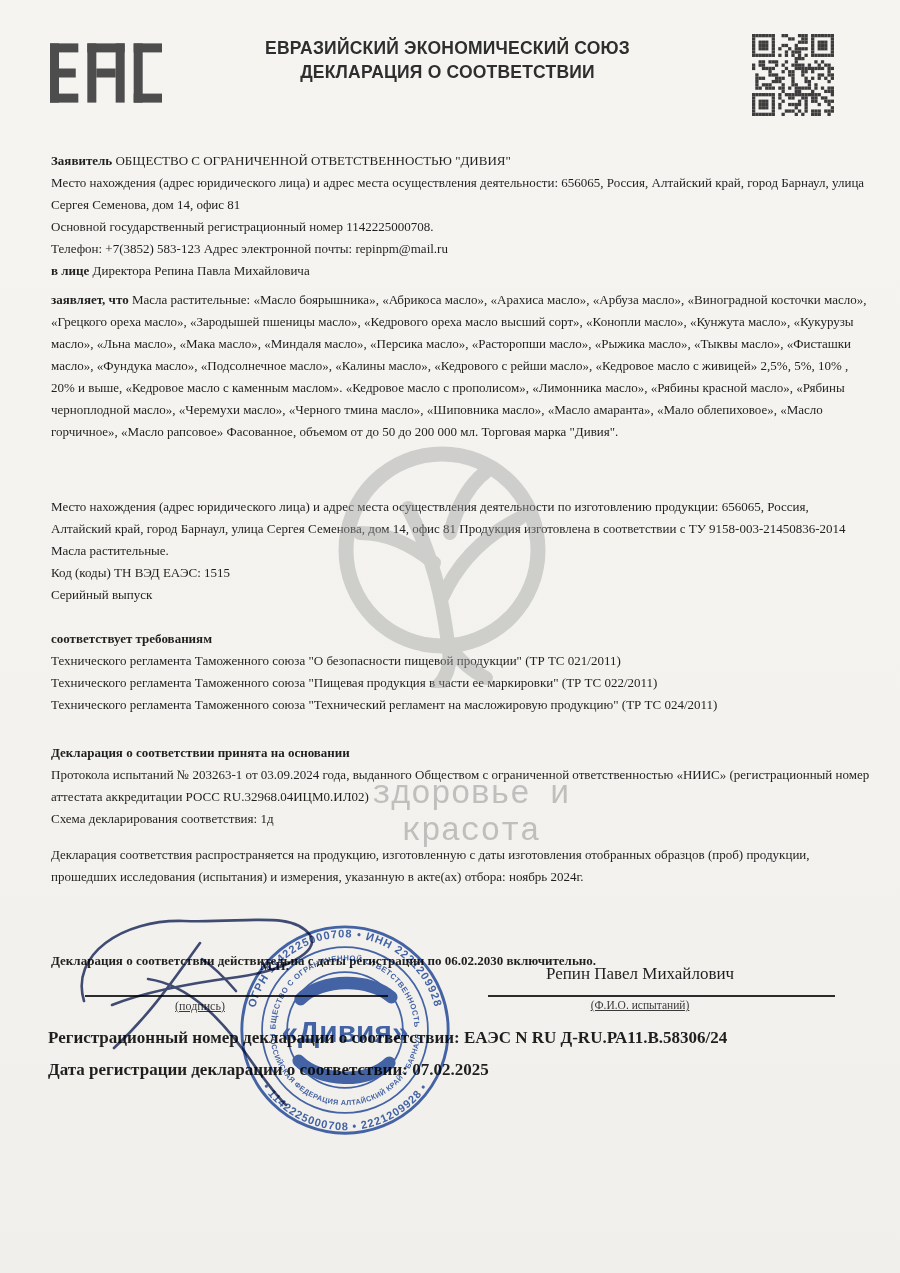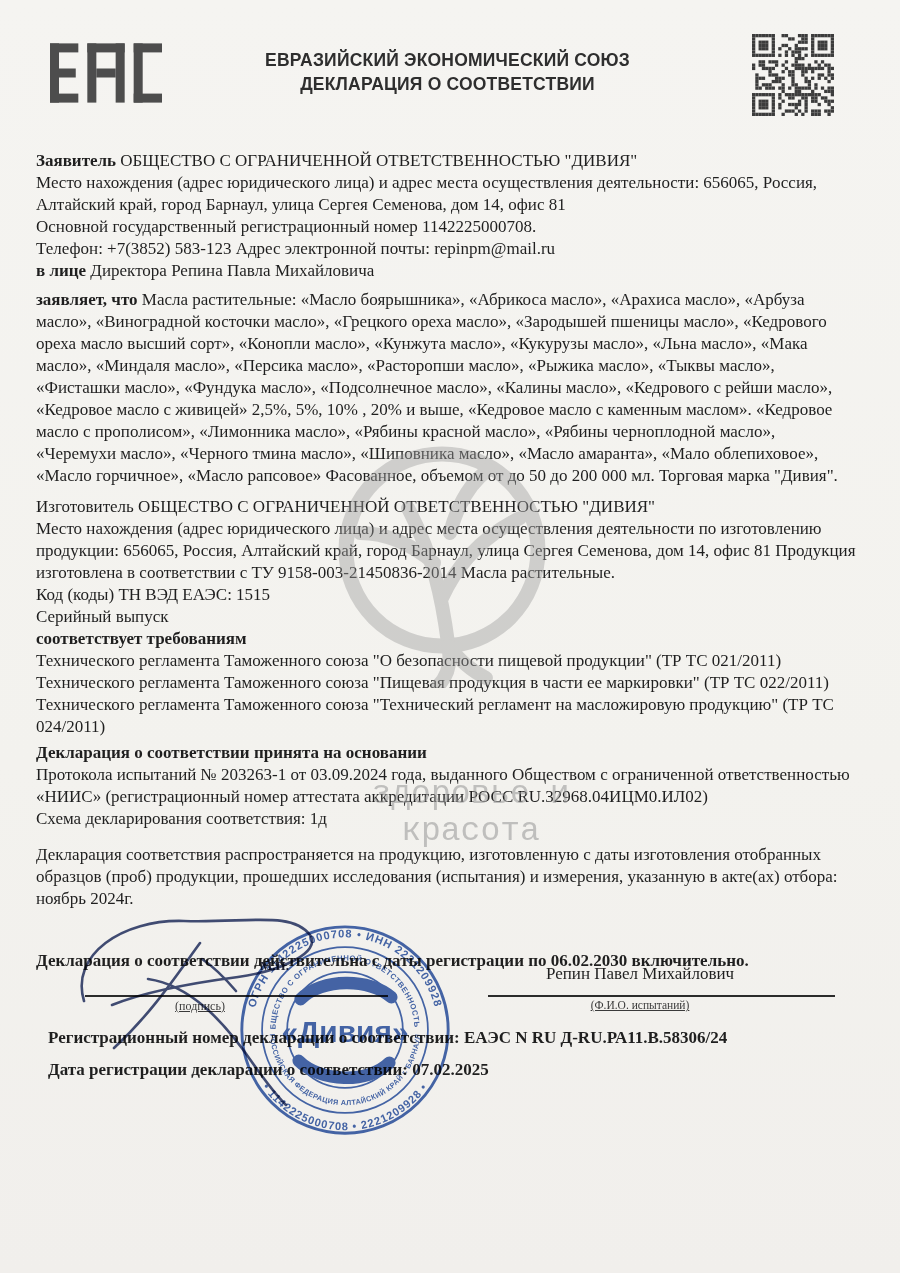--- a/index.html
+++ b/index.html
@@ -4,24 +4,24 @@
 <style>
   html,body{margin:0;padding:0;background:#e9e7e4;}
   .page{position:relative;width:900px;height:1273px;margin:0 auto;overflow:hidden;
         background:linear-gradient(180deg,#f5f4f1 0%,#f3f2ee 60%,#f1efec 100%);
         font-family:"Liberation Serif",serif;color:#1f1f1f;}
   .abs{position:absolute;}
   
   .eac{left:50px;top:28px;}
   .hdr-title{left:175px;top:36px;width:545px;text-align:center;
              font-family:"Liberation Sans",sans-serif;font-weight:bold;
-             font-size:17.5px;line-height:24px;color:#2e2e2e;letter-spacing:.2px;margin-top:12px;}
+             font-size:17.5px;line-height:24px;color:#2e2e2e;letter-spacing:.2px;}
   .qr{left:752px;top:34px;width:82px;height:82px;}
   
-  .sec{left:36px;width:820px;font-size:17px;line-height:22px;}
+  .sec{left:51px;width:820px;font-size:13px;line-height:22px;}
   .sec p{margin:0;}
   b{font-weight:bold;}
   .c1{top:150px;} .c1 .pgap{margin-top:7px;}
   .c2{top:496px;}
   .c3{top:628px;}
   .c4{top:742px;}
   .c5{top:844px;}
   .valid{top:950px;font-weight:bold;}
   
   .sigline{height:2px;background:#2b2b2b;}
@@ -382,21 +382,20 @@
   <div class="abs sec c1">
     <p><b>Заявитель</b> <span>ОБЩЕСТВО С ОГРАНИЧЕННОЙ ОТВЕТСТВЕННОСТЬЮ "ДИВИЯ"</span></p>
     <p>Место нахождения (адрес юридического лица) и адрес места осуществления деятельности: 656065, Россия, Алтайский край, город Барнаул, улица Сергея Семенова, дом 14, офис 81</p>
     <p>Основной государственный регистрационный номер 1142225000708.</p>
     <p>Телефон: +7(3852) 583-123 Адрес электронной почты: repinpm@mail.ru</p>
     <p><b>в лице</b> <span>Директора Репина Павла Михайловича</span></p>
     <p class="pgap"><b>заявляет, что</b> <span>Масла растительные: «Масло боярышника», «Абрикоса масло», «Арахиса масло», «Арбуза масло», «Виноградной косточки масло», «Грецкого ореха масло», «Зародышей пшеницы масло», «Кедрового ореха масло высший сорт», «Конопли масло», «Кунжута масло», «Кукурузы масло», «Льна масло», «Мака масло», «Миндаля масло», «Персика масло», «Расторопши масло», «Рыжика масло», «Тыквы масло», «Фисташки масло», «Фундука масло», «Подсолнечное масло», «Калины масло», «Кедрового с рейши масло», «Кедровое масло с живицей» 2,5%, 5%, 10% , 20% и выше, «Кедровое масло с каменным маслом». «Кедровое масло с прополисом», «Лимонника масло», «Рябины красной масло», «Рябины черноплодной масло», «Черемухи масло», «Черного тмина масло», «Шиповника масло», «Масло амаранта», «Мало облепиховое», «Масло горчичное», «Масло рапсовое» Фасованное, объемом от до 50 до 200 000 мл. Торговая марка "Дивия".</span></p>
   </div>
 
   <div class="abs sec c2">
-    <p><span>Изготовитель</span> <span>ОБЩЕСТВО С ОГРАНИЧЕННОЙ ОТВЕТСТВЕННОСТЬЮ "ДИВИЯ"</span></p>
     <p>Место нахождения (адрес юридического лица) и адрес места осуществления деятельности по изготовлению продукции: 656065, Россия, Алтайский край, город Барнаул, улица Сергея Семенова, дом 14, офис 81   Продукция изготовлена в соответствии с ТУ 9158-003-21450836-2014 Масла растительные.</p>
     <p>Код (коды) ТН ВЭД ЕАЭС: 1515</p>
     <p>Серийный выпуск</p>
   </div>
 
   <div class="abs sec c3">
     <p><b>соответствует требованиям</b></p>
     <p>Технического регламента Таможенного союза "О безопасности пищевой продукции" (ТР ТС 021/2011)</p>
     <p>Технического регламента Таможенного союза "Пищевая продукция в части ее маркировки" (ТР ТС 022/2011)</p>
     <p>Технического регламента Таможенного союза "Технический регламент на масложировую продукцию" (ТР ТС 024/2011)</p>

